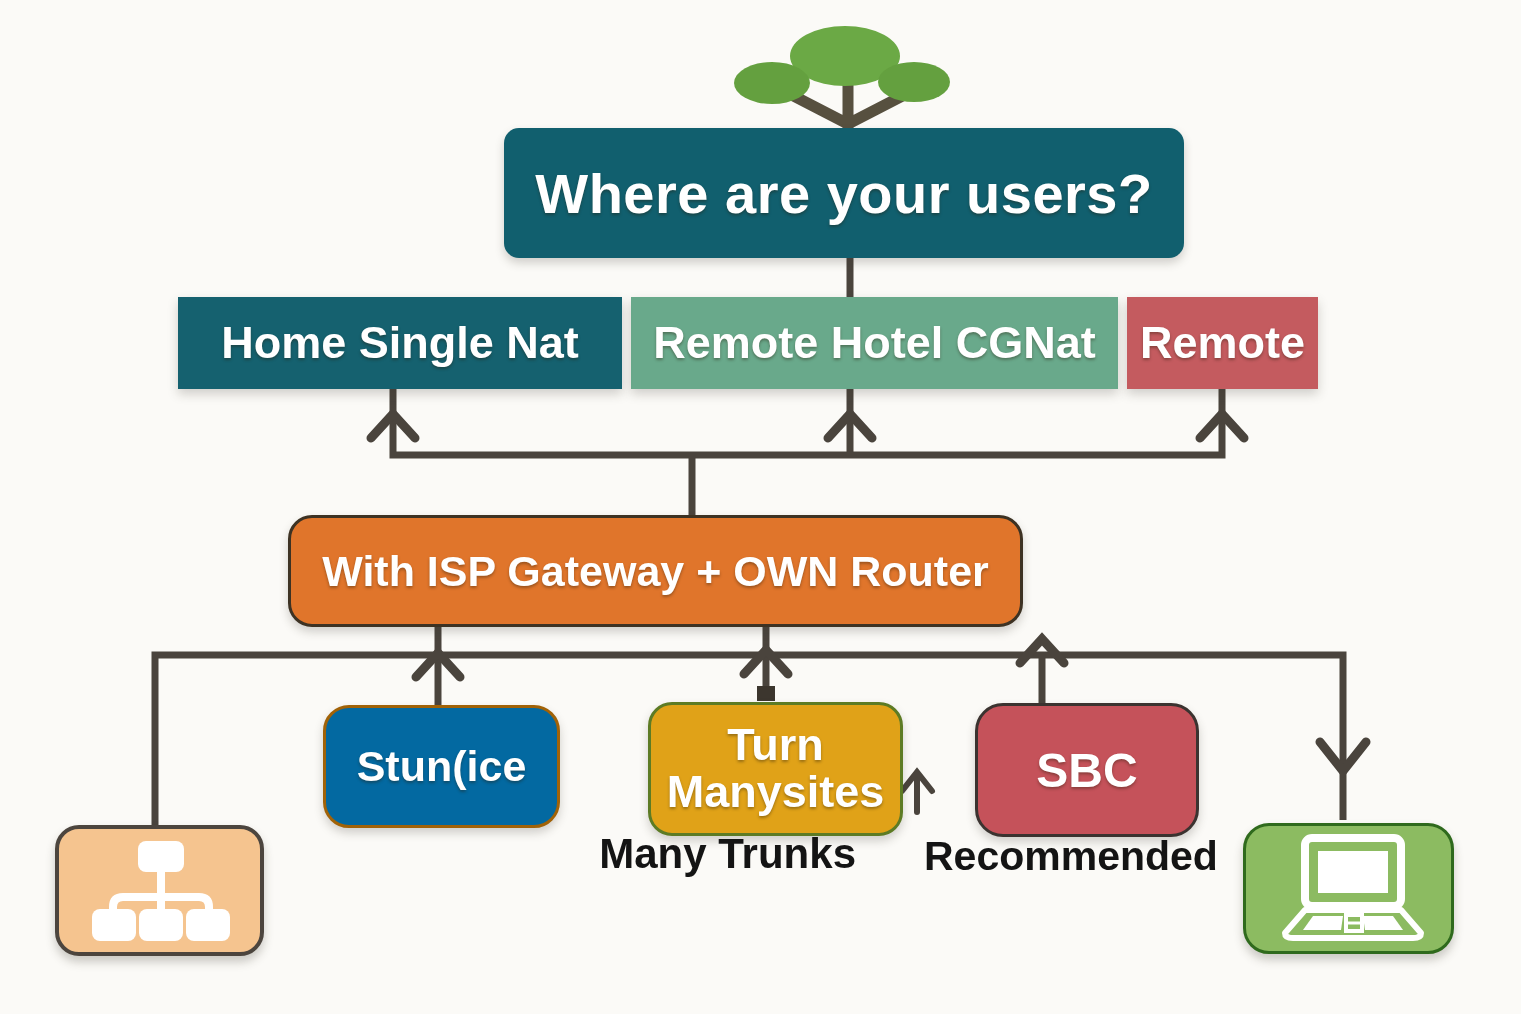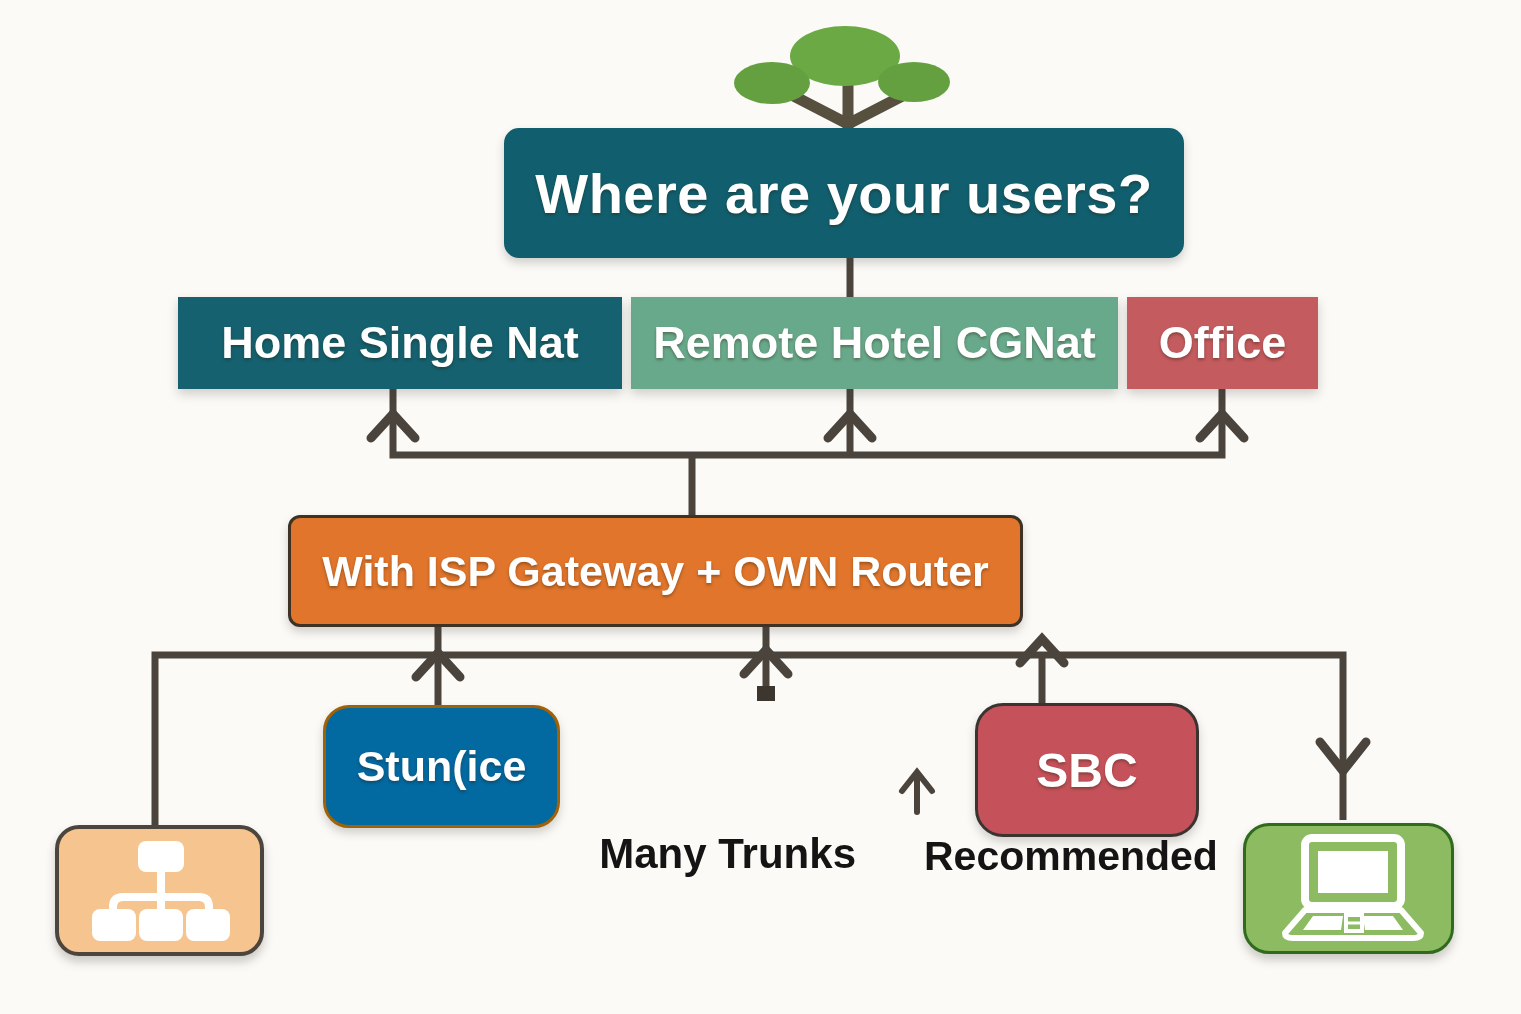--- a/index.html
+++ b/index.html
@@ -13,21 +13,21 @@
     position:absolute;z-index:2;display:flex;align-items:center;justify-content:center;
     color:#ffffff;font-weight:700;text-align:center;
     text-shadow:0 2px 3px rgba(40,30,10,.38);
     box-shadow:0 5px 10px rgba(60,55,45,.22);
   }
   .node-root{left:504px;top:128px;width:680px;height:130px;border-radius:15px;
     background:#115f6e;font-size:56px;letter-spacing:.5px;}
   .node-home{left:178px;top:297px;width:444px;height:92px;background:#15616f;font-size:45px;}
   .node-remote{left:631px;top:297px;width:487px;height:92px;background:#69a98b;font-size:45px;}
   .node-office{left:1127px;top:297px;width:191px;height:92px;background:#c45b5f;font-size:45px;}
-  .node-gateway{left:288px;top:515px;width:729px;height:106px;border-radius:12px;
+  .node-gateway{left:288px;top:515px;width:729px;height:106px;border-radius:24px;
     background:#e0752b;border:3px solid #3d3223;font-size:43px;}
   .node-stun{left:323px;top:705px;width:231px;height:117px;border-radius:26px;
     background:#0369a1;border:3px solid #a16207;font-size:43px;}
   .node-turn{left:648px;top:702px;width:249px;height:128px;border-radius:24px;
     background:#e0a218;border:3px solid #5d7b24;font-size:45px;flex-direction:column;
     line-height:1.04;white-space:nowrap;overflow:visible;}
   .node-sbc{left:975px;top:703px;width:218px;height:128px;border-radius:28px;
     background:#c5525a;border:3px solid #3b3330;font-size:48px;}
   .caption{
     position:absolute;z-index:2;color:#141414;font-weight:700;text-align:center;
@@ -96,29 +96,33 @@
     <span>Where are your users?</span>
   </div>
 
   <div class="node node-remote">
     <span>Remote Hotel CGNat</span>
   </div>
   <div class="node node-home">
     <span>Home Single Nat</span>
   </div>
   <div class="node node-office">
-    <span>Office</span>
+    <span>Remote</span>
   </div>
 
   <div class="node node-gateway">
     <span>With ISP Gateway + OWN Router</span>
   </div>
 
   <div class="node node-stun">
     <span>Stun(ice</span>
+  </div>
+  <div class="node node-turn">
+    <span>Turn</span>
+    <span>Manysites</span>
   </div>
   <div class="node node-sbc">
     <span>SBC</span>
   </div>
 
   <div class="caption caption-many">Many Trunks</div>
   <div class="caption caption-reco">Recommended</div>
 
   <div class="icon-card icon-tan">
     <svg width="150" height="104" viewBox="0 0 150 104">

